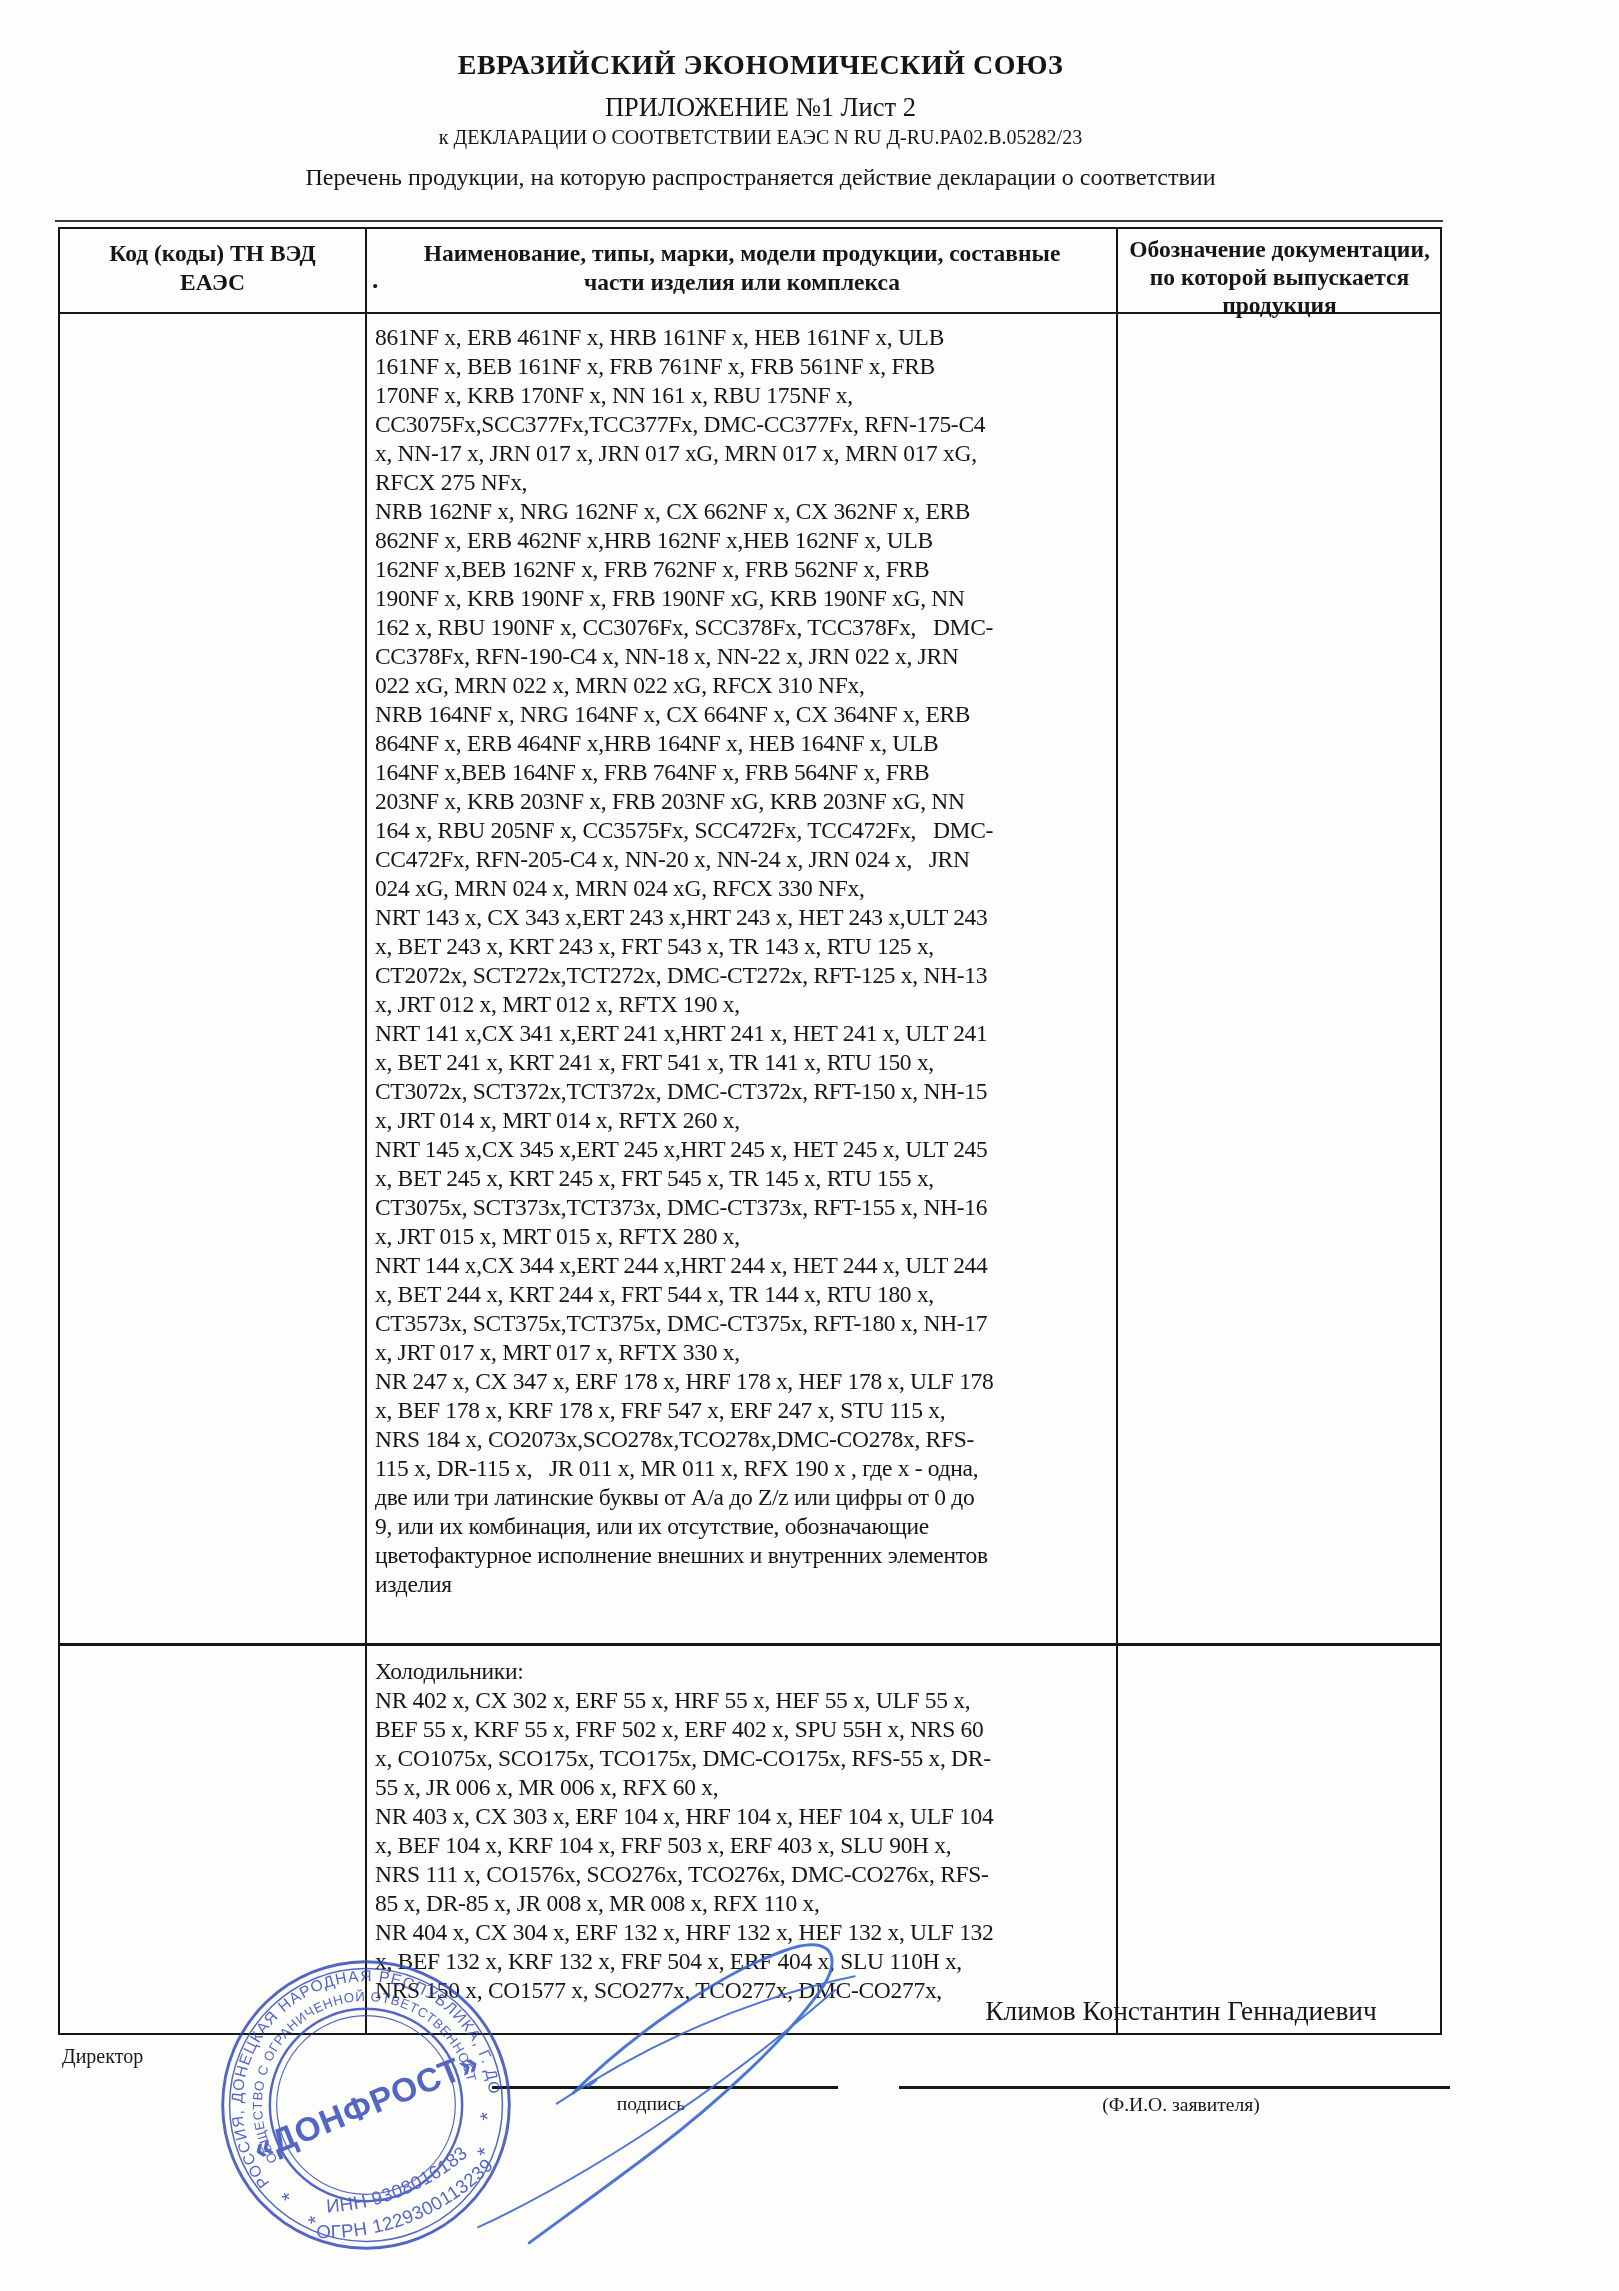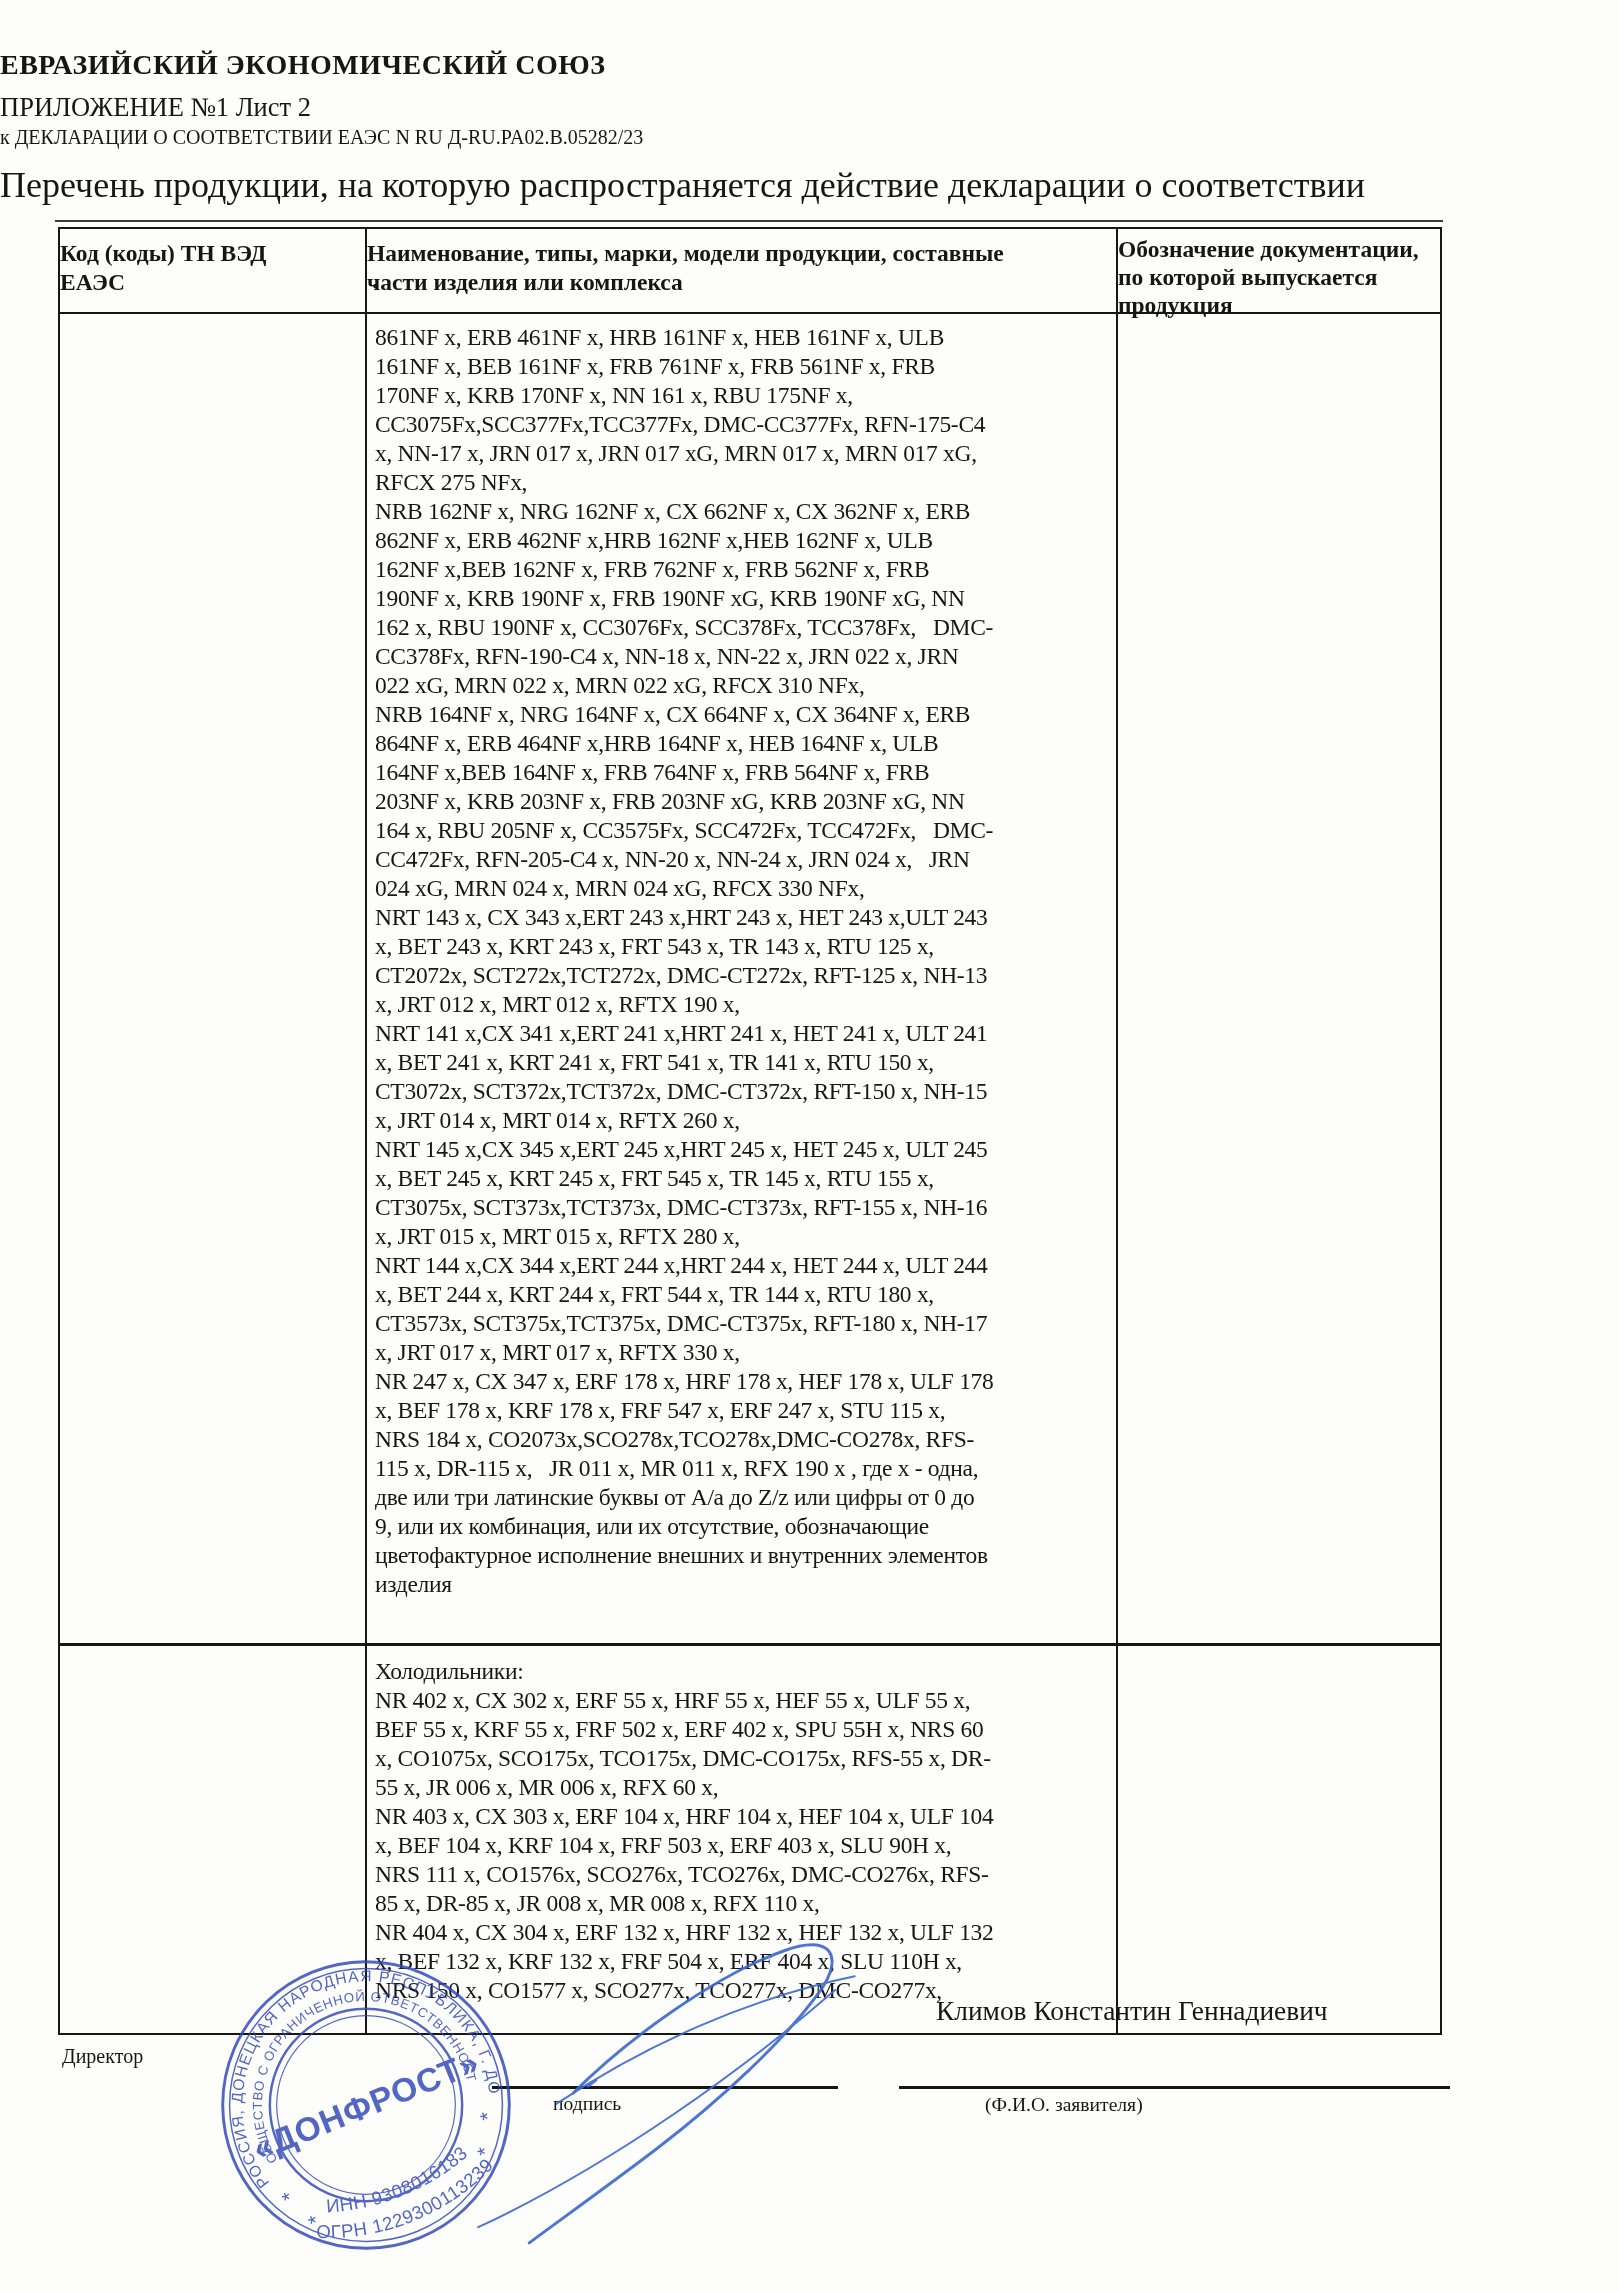--- a/index.html
+++ b/index.html
@@ -3,26 +3,26 @@
 <meta charset="utf-8">
 <style>
   html,body{margin:0;padding:0;background:#e8e8e8;}
   .page{
     position:relative;width:1619px;height:2292px;margin:0 auto;
     background:#fdfdfb;color:#161616;
     font-family:"Liberation Serif", serif;
     overflow:hidden;
   }
   .abs{position:absolute;}
-  .center{}
+  .center{text-align:center;}
   .doc-header{left:0;top:0;width:1521px;}
   .doc-title{top:49px;font-size:28px;font-weight:bold;letter-spacing:0.5px;}
   .doc-subtitle{top:92px;font-size:26.5px;}
   .doc-decl{top:126px;font-size:20px;}
-  .doc-desc{top:164px;font-size:36px;}
+  .doc-desc{top:164px;font-size:24px;}
   .rule{background:#161616;}
   .table-frame{left:58px;top:227px;width:1384px;height:1808px;border:2.5px solid #161616;box-sizing:border-box;}
   .top-rule{left:55px;top:220px;width:1388px;height:2px;background:#3a3a3a;}
   .vline{top:227px;height:1808px;width:2px;background:#161616;}
   .hline{left:58px;width:1384px;background:#161616;}
   .th{font-size:23.5px;font-weight:bold;line-height:29px;}
   .lines .line{white-space:pre;}
   .cell-lines{font-size:23.5px;line-height:29px;letter-spacing:-0.3px;}
   .cell-lines-2{font-size:23.5px;line-height:29px;letter-spacing:-0.3px;}
   .stray-dot{font-size:25.5px;font-weight:bold;}

